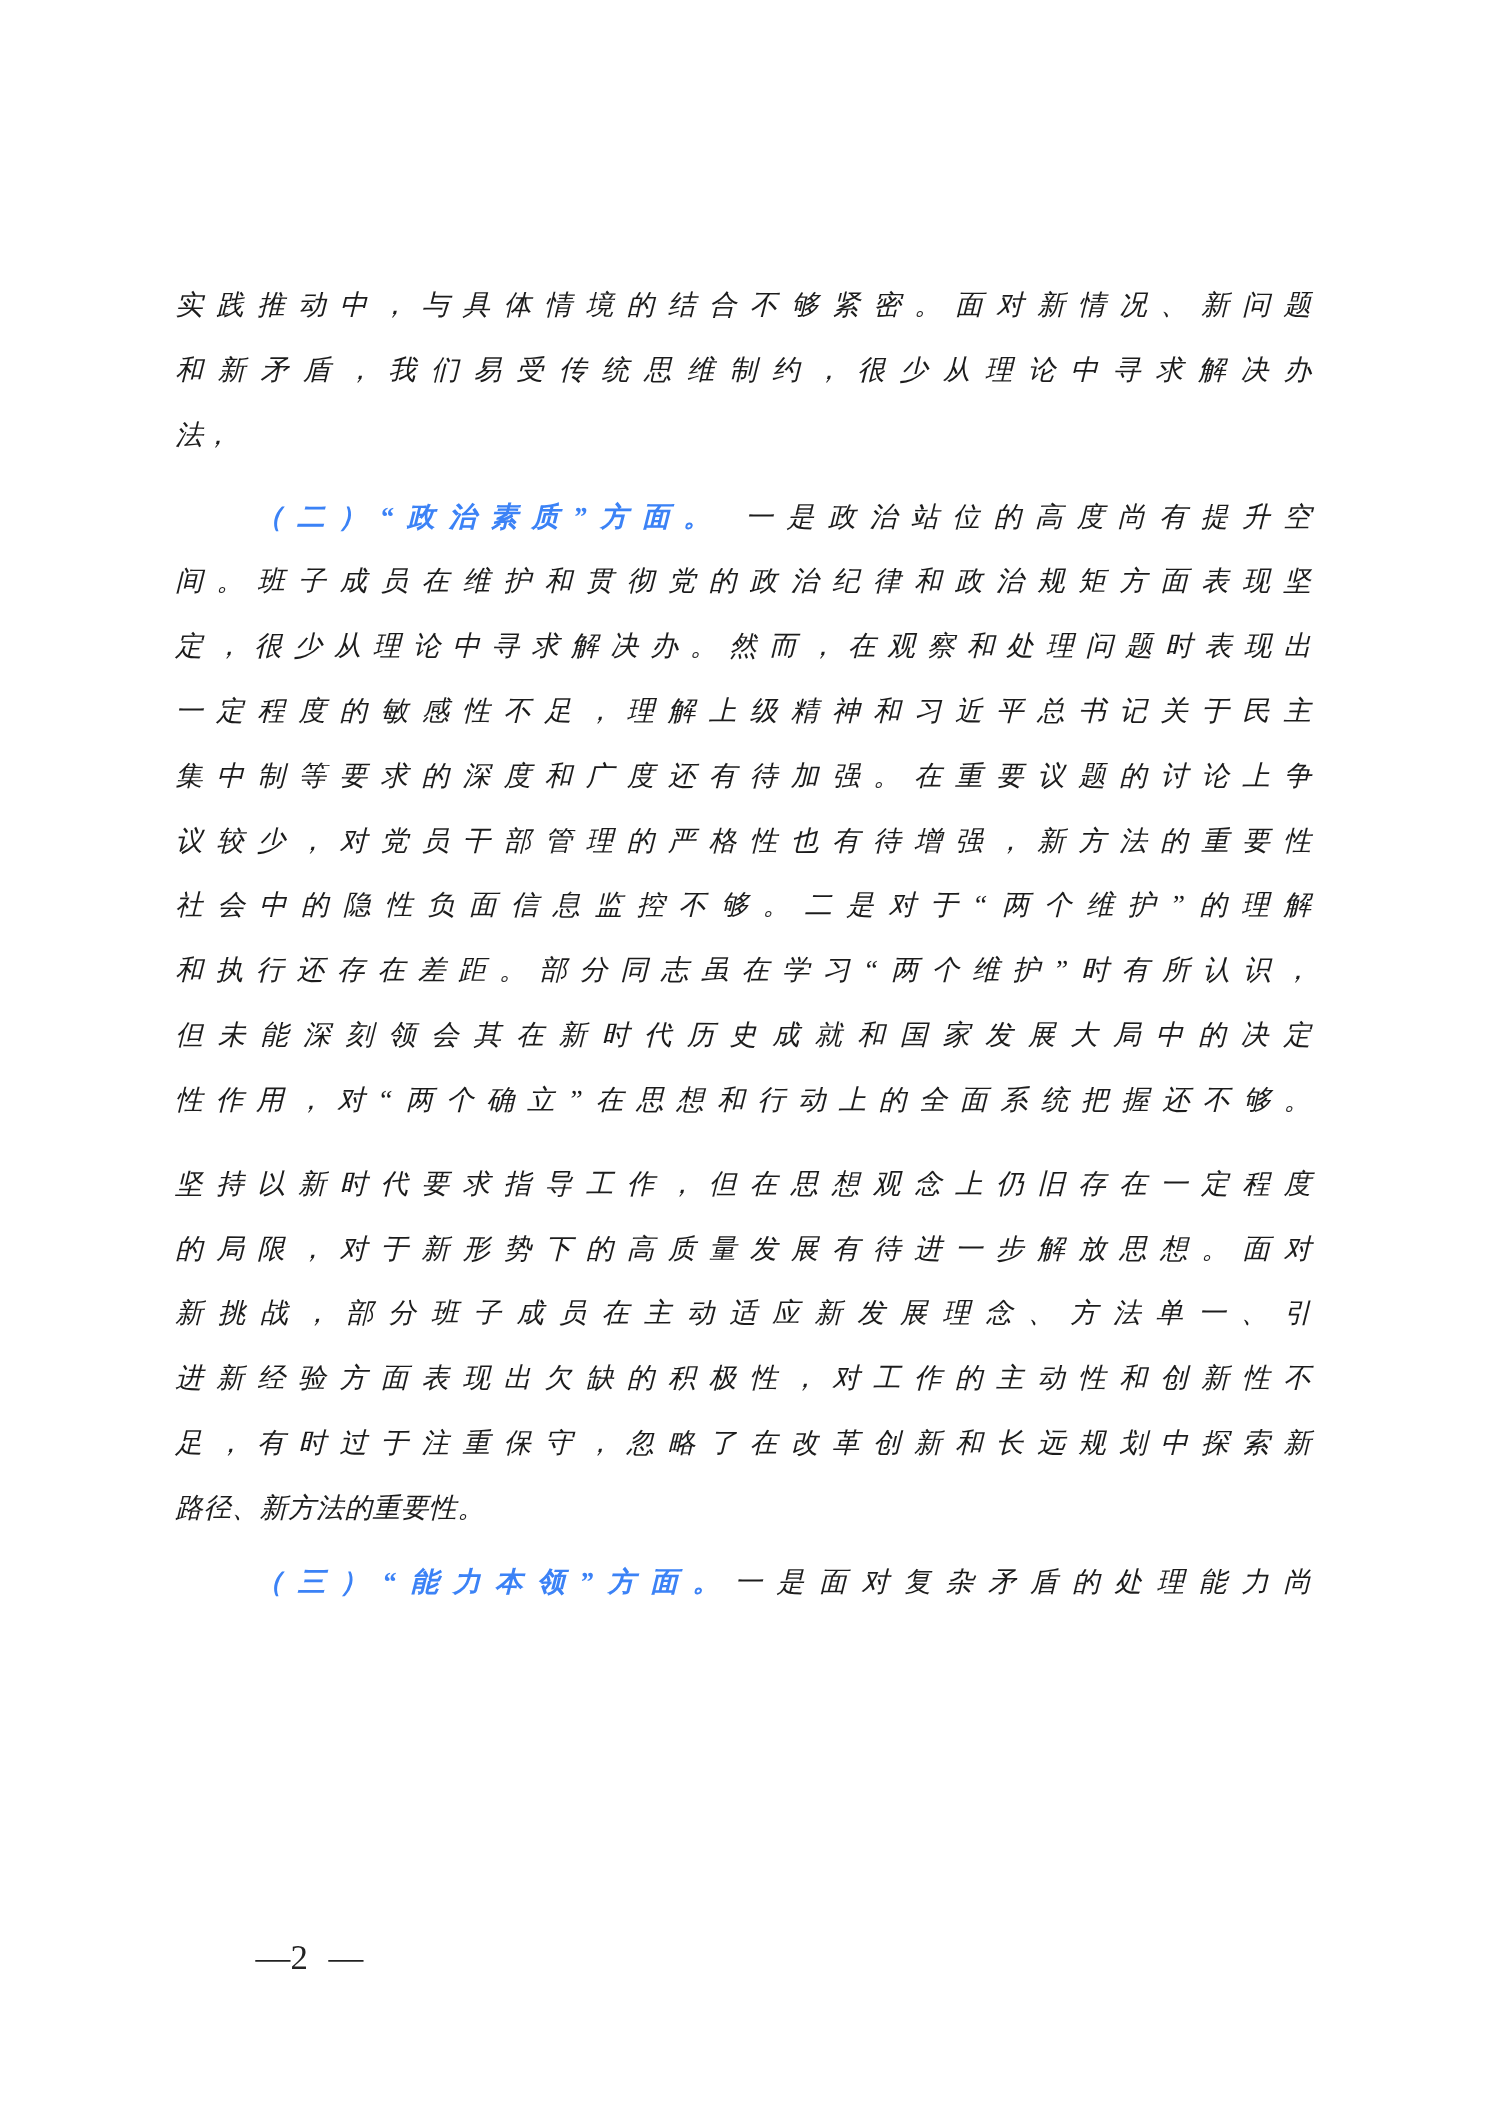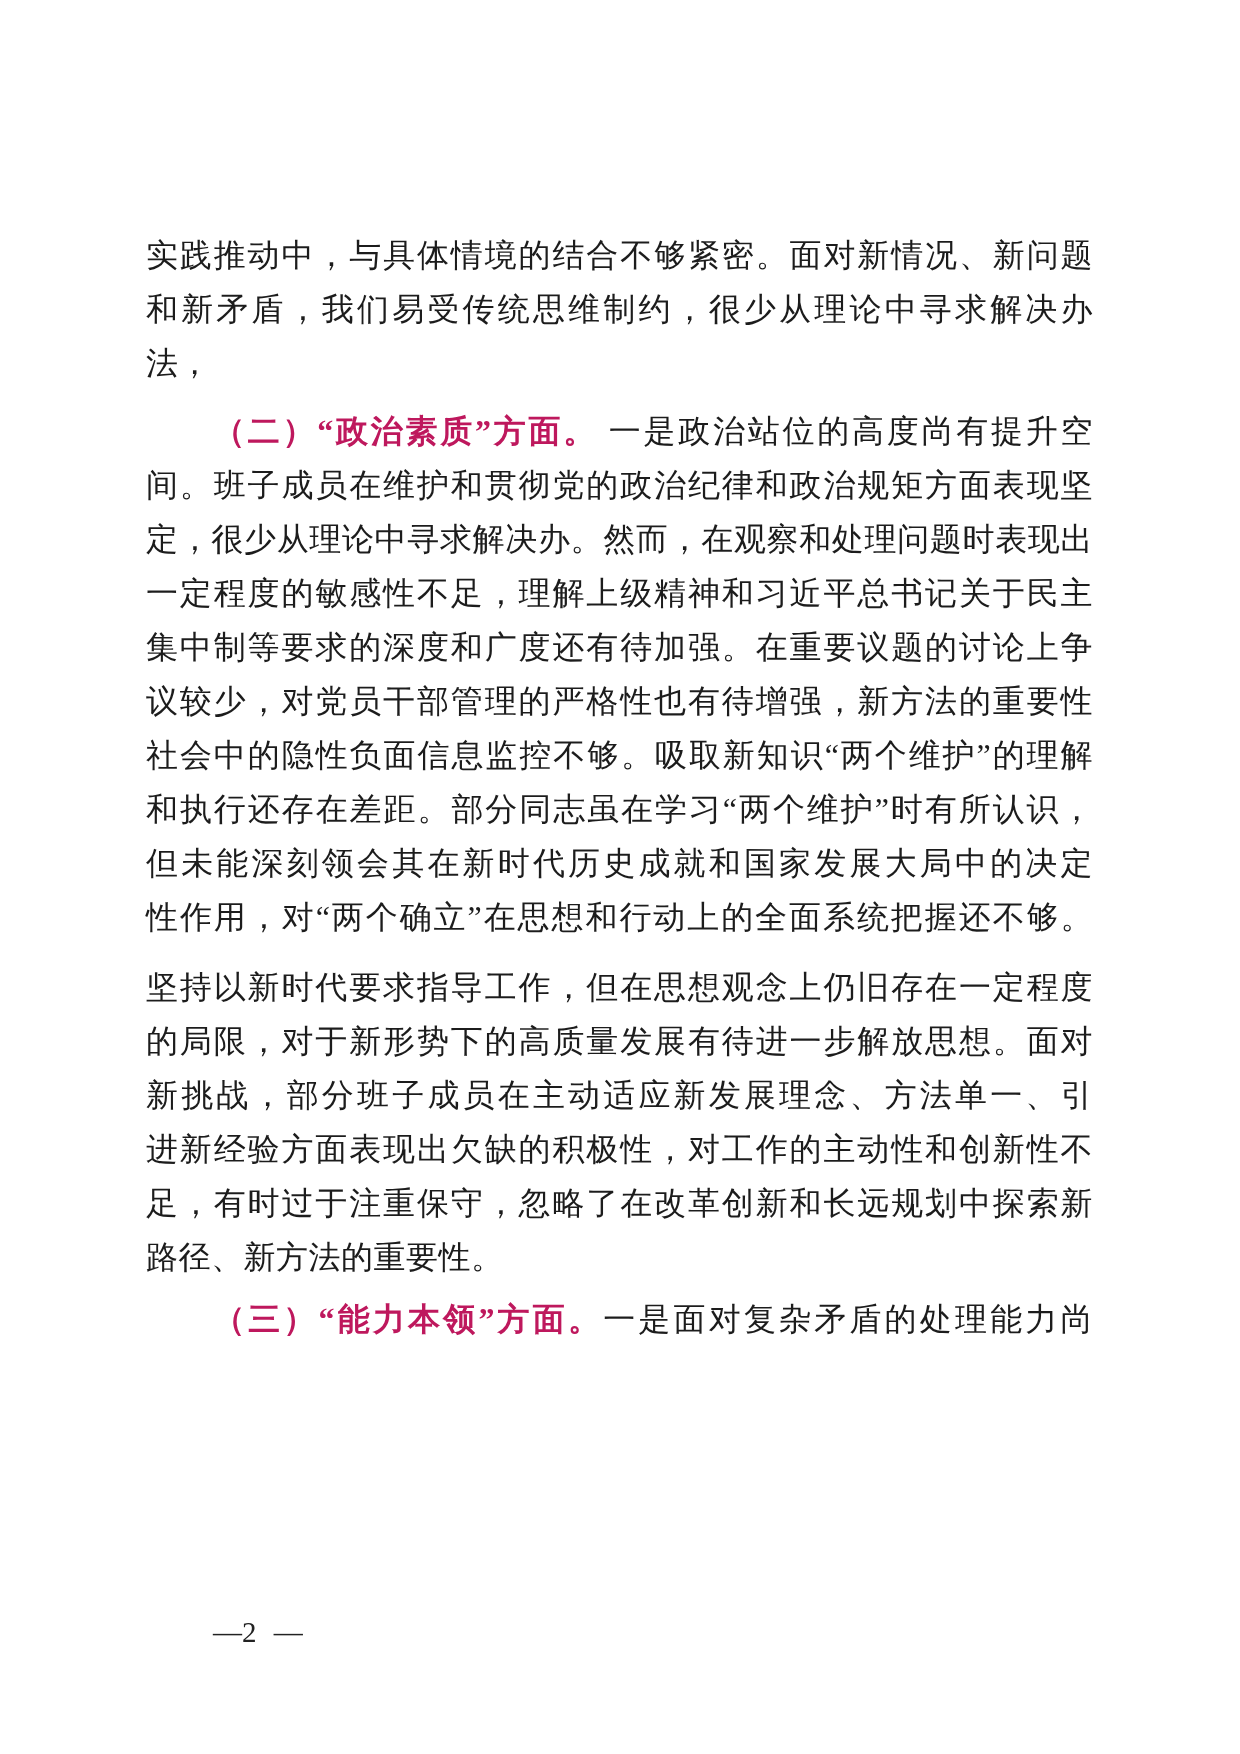--- a/index.html
+++ b/index.html
@@ -20,38 +20,39 @@
     position: absolute;
     left: 146px;
     top: 228px;
     width: 947px;
   }
   .paragraph { margin: 0; }
   .paragraph.space-sm { margin-top: 8px; }
   .paragraph.space-md { margin-top: 14px; }
   .paragraph.space-lg { margin-top: 16px; }
   .text-line {
-    font-size: 32px;
+    font-size: 23px;
     line-height: 54px;
     height: 54px;
     white-space: nowrap;
     text-align: left;
     letter-spacing: 0.5px;
+    font-style: italic;
   }
   .text-line.justify {
     white-space: normal;
     text-align: justify;
     text-align-last: justify;
     text-justify: inter-character;
   }
   .text-line.indent {
     padding-left: 67px;
   }
   .seg { color: #1c1c1c; font-weight: normal; }
-  .seg.bold { color: #be185d; font-weight: bold; }
+  .seg.bold { color: #3b82f6; font-weight: bold; }
   .footer {
     position: absolute;
     left: 213px;
     top: 1612px;
     font-size: 29px;
     line-height: 40px;
     color: #222222;
     word-spacing: 10px;
     font-family: "Liberation Serif", serif;
   }
@@ -66,21 +67,21 @@
         <div class="text-line justify"><span class="seg">和新矛盾，我们易受传统思维制约，很少从理论中寻求解决办</span></div>
         <div class="text-line"><span class="seg">法，</span></div>
       </div>
       <div class="paragraph space-md">
         <div class="text-line justify indent"><span class="seg bold">（二）“政治素质”方面。</span><span class="seg"> 一是政治站位的高度尚有提升空</span></div>
         <div class="text-line justify"><span class="seg">间。班子成员在维护和贯彻党的政治纪律和政治规矩方面表现坚</span></div>
         <div class="text-line justify"><span class="seg">定，很少从理论中寻求解决办。然而，在观察和处理问题时表现出</span></div>
         <div class="text-line justify"><span class="seg">一定程度的敏感性不足，理解上级精神和习近平总书记关于民主</span></div>
         <div class="text-line justify"><span class="seg">集中制等要求的深度和广度还有待加强。在重要议题的讨论上争</span></div>
         <div class="text-line justify"><span class="seg">议较少，对党员干部管理的严格性也有待增强，新方法的重要性</span></div>
-        <div class="text-line justify"><span class="seg">社会中的隐性负面信息监控不够。吸取新知识“两个维护”的理解</span></div>
+        <div class="text-line justify"><span class="seg">社会中的隐性负面信息监控不够。二是对于“两个维护”的理解</span></div>
         <div class="text-line justify"><span class="seg">和执行还存在差距。部分同志虽在学习“两个维护”时有所认识，</span></div>
         <div class="text-line justify"><span class="seg">但未能深刻领会其在新时代历史成就和国家发展大局中的决定</span></div>
         <div class="text-line justify"><span class="seg">性作用，对“两个确立”在思想和行动上的全面系统把握还不够。</span></div>
       </div>
       <div class="paragraph space-lg">
         <div class="text-line justify"><span class="seg">坚持以新时代要求指导工作，但在思想观念上仍旧存在一定程度</span></div>
         <div class="text-line justify"><span class="seg">的局限，对于新形势下的高质量发展有待进一步解放思想。面对</span></div>
         <div class="text-line justify"><span class="seg">新挑战，部分班子成员在主动适应新发展理念、方法单一、引</span></div>
         <div class="text-line justify"><span class="seg">进新经验方面表现出欠缺的积极性，对工作的主动性和创新性不</span></div>
         <div class="text-line justify"><span class="seg">足，有时过于注重保守，忽略了在改革创新和长远规划中探索新</span></div>

